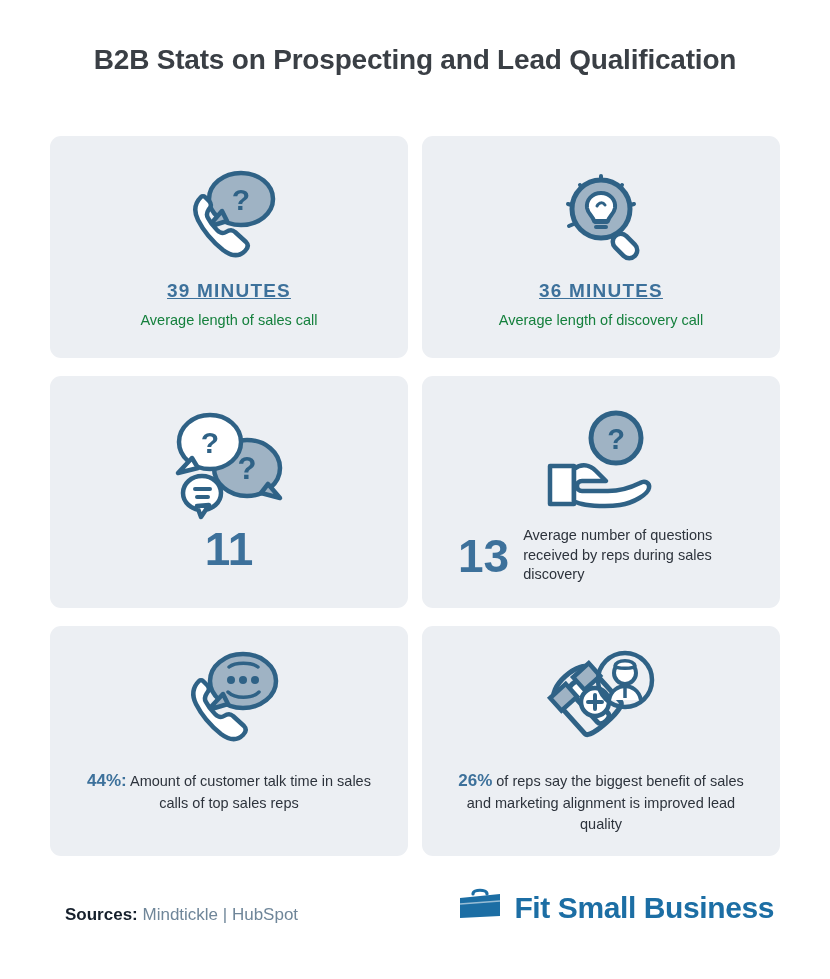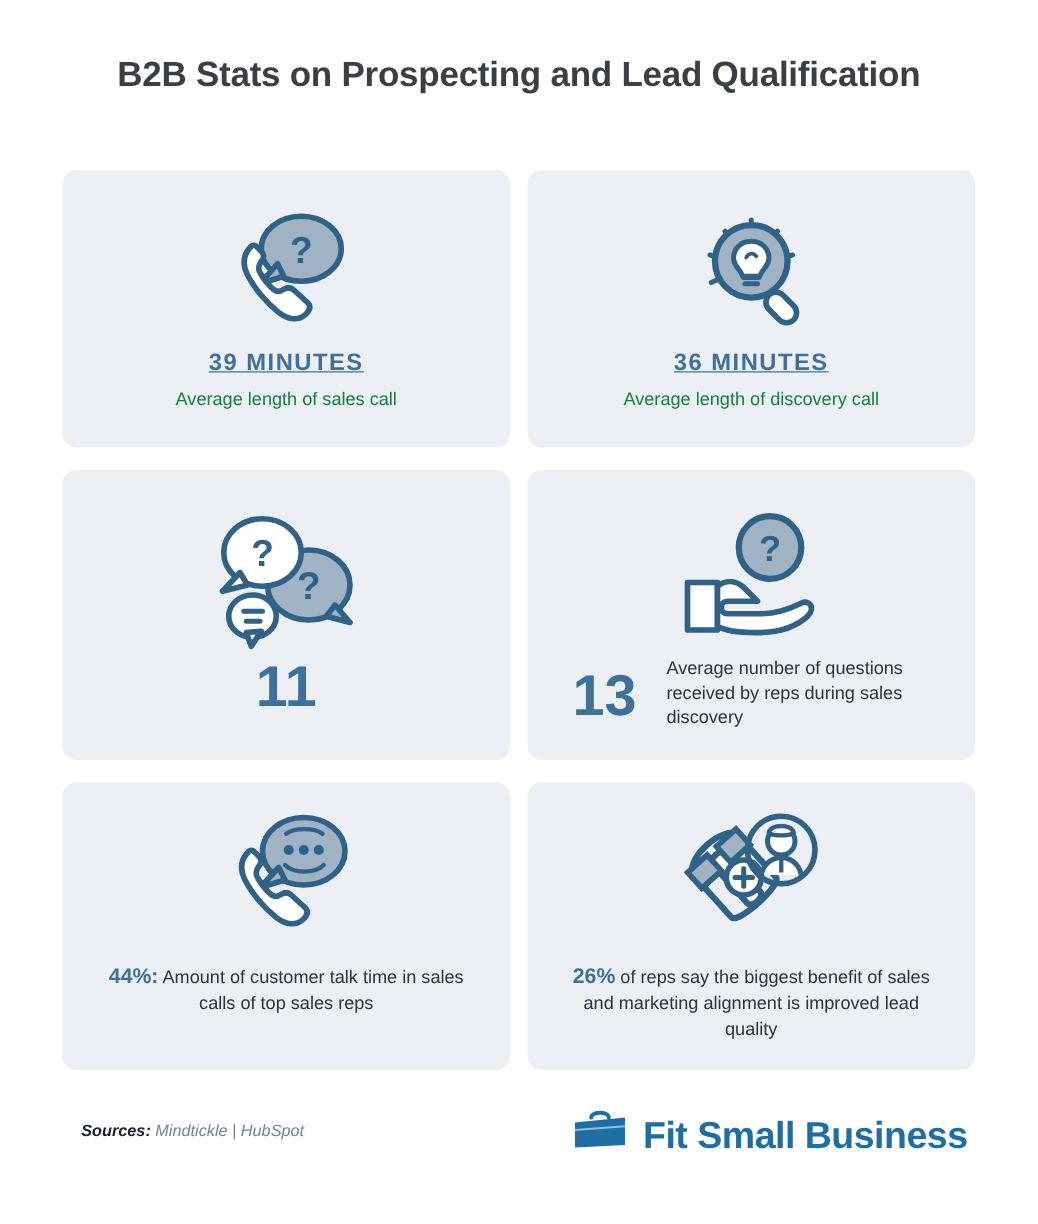--- a/index.html
+++ b/index.html
@@ -38,39 +38,39 @@
     margin-top:6px;
     text-decoration:underline;
   }
   .stat-sub{
     font-size:14.5px;color:#15803d;margin-top:9px;text-align:center;
     line-height:1.35;
   }
 
   .numrow{
     display:flex;align-items:center;justify-content:center;
-    width:100%;padding:0 36px;box-sizing:border-box;margin-top:2px;gap:24px;
+    width:100%;padding:0 36px;box-sizing:border-box;margin-top:2px;gap:14px;
   }
   .bignum{
     font-size:46px;font-weight:bold;color:#3d719b;line-height:1;
     flex:0 0 auto;
   }
   .numtext{
     font-size:14.5px;color:#2d333c;line-height:1.36;text-align:left;
   }
 
   .centertext{
     font-size:14.5px;color:#2d333c;line-height:1.42;text-align:center;
     padding:0 24px;margin-top:8px;
   }
   .pct{color:#3d719b;font-weight:bold;font-size:17px;}
 
   .footer{position:absolute;left:0;top:893px;width:830px;height:50px;}
   .sources{
-    position:absolute;left:65px;top:4px;font-size:13px;color:#1c2430;font-style:italic;
+    position:absolute;left:65px;top:12px;font-size:17px;color:#1c2430;
   }
   .sources b{font-weight:bold;color:#16202c;}
   .sources span.src{color:#6f8699;font-weight:normal;}
 
   .logo{
     position:absolute;right:56px;top:-8px;display:flex;align-items:flex-end;gap:12px;
   }
   .logo-text{
     font-size:30px;font-weight:bold;color:#1c6ea4;letter-spacing:-0.4px;
   }

